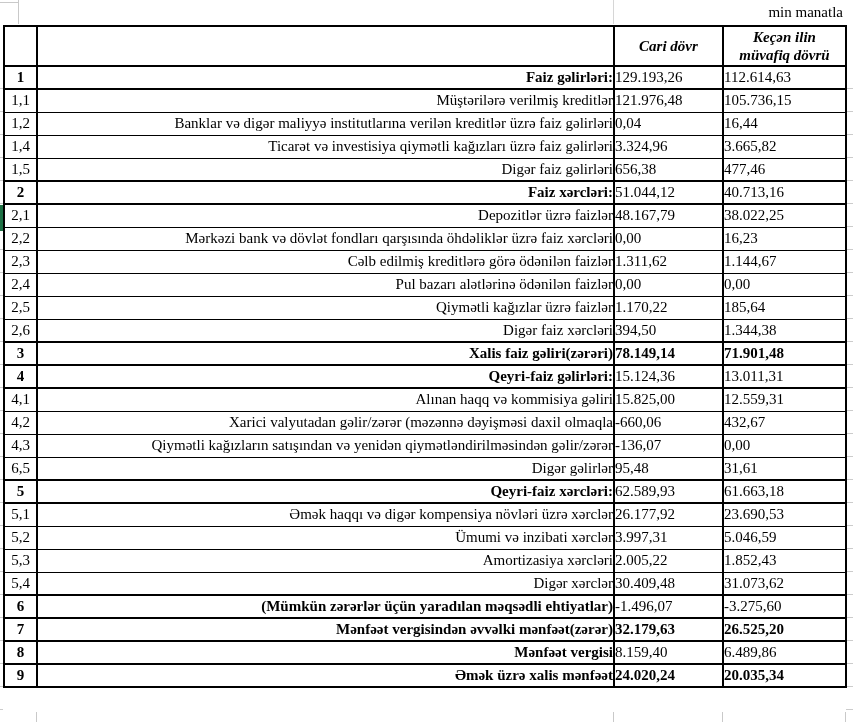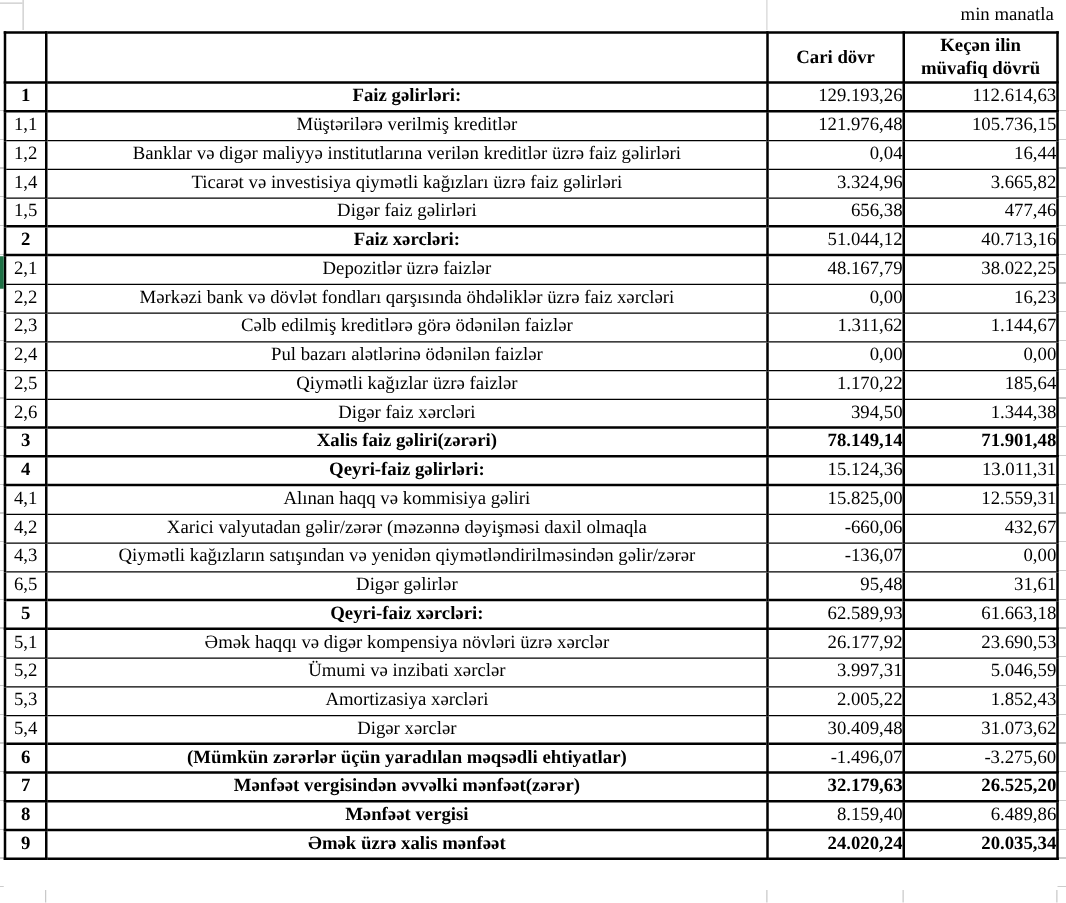--- a/index.html
+++ b/index.html
@@ -31,33 +31,33 @@
   
   table.fin {
     position:absolute; top:25px; left:3px; width:842px;
     border-collapse:collapse; table-layout:fixed;
     font-size:15px;
   }
   table.fin th, table.fin td {
     border-left:2px solid #000; border-right:2px solid #000;
     padding:0; overflow:hidden; white-space:nowrap;
   }
-  table.fin thead tr { height:40px; }
+  table.fin thead tr { height:40px;font-style:italic; }
   table.fin thead th {
     border-top:2px solid #000; border-bottom:2px solid #000;
     font-weight:bold; text-align:center; vertical-align:middle; line-height:18px;
     font-size:15px;
   }
   table.fin tbody tr { height:23px; }
   table.fin tbody td { vertical-align:middle; }
   tr.sub  td { border-top:1px solid #000; border-bottom:1px solid #000; }
   tr.main td { border-top:2px solid #000; border-bottom:2px solid #000; }
   td.num   { text-align:center; }
-  td.label { text-align:center; padding-left:4px; }
-  td.val   { text-align:right; padding-right:3px; }
+  td.label { text-align:right; padding-left:4px; }
+  td.val   { padding-right:3px; }
   .b { font-weight:bold; }
 </style>
 </head>
 <body>
 
 <div class="stage">
 
   <div class="top-strip">min manatla</div>
 
   <div class="grid-stub" style="left:18px; top:0; width:1px; height:24px;"></div>

